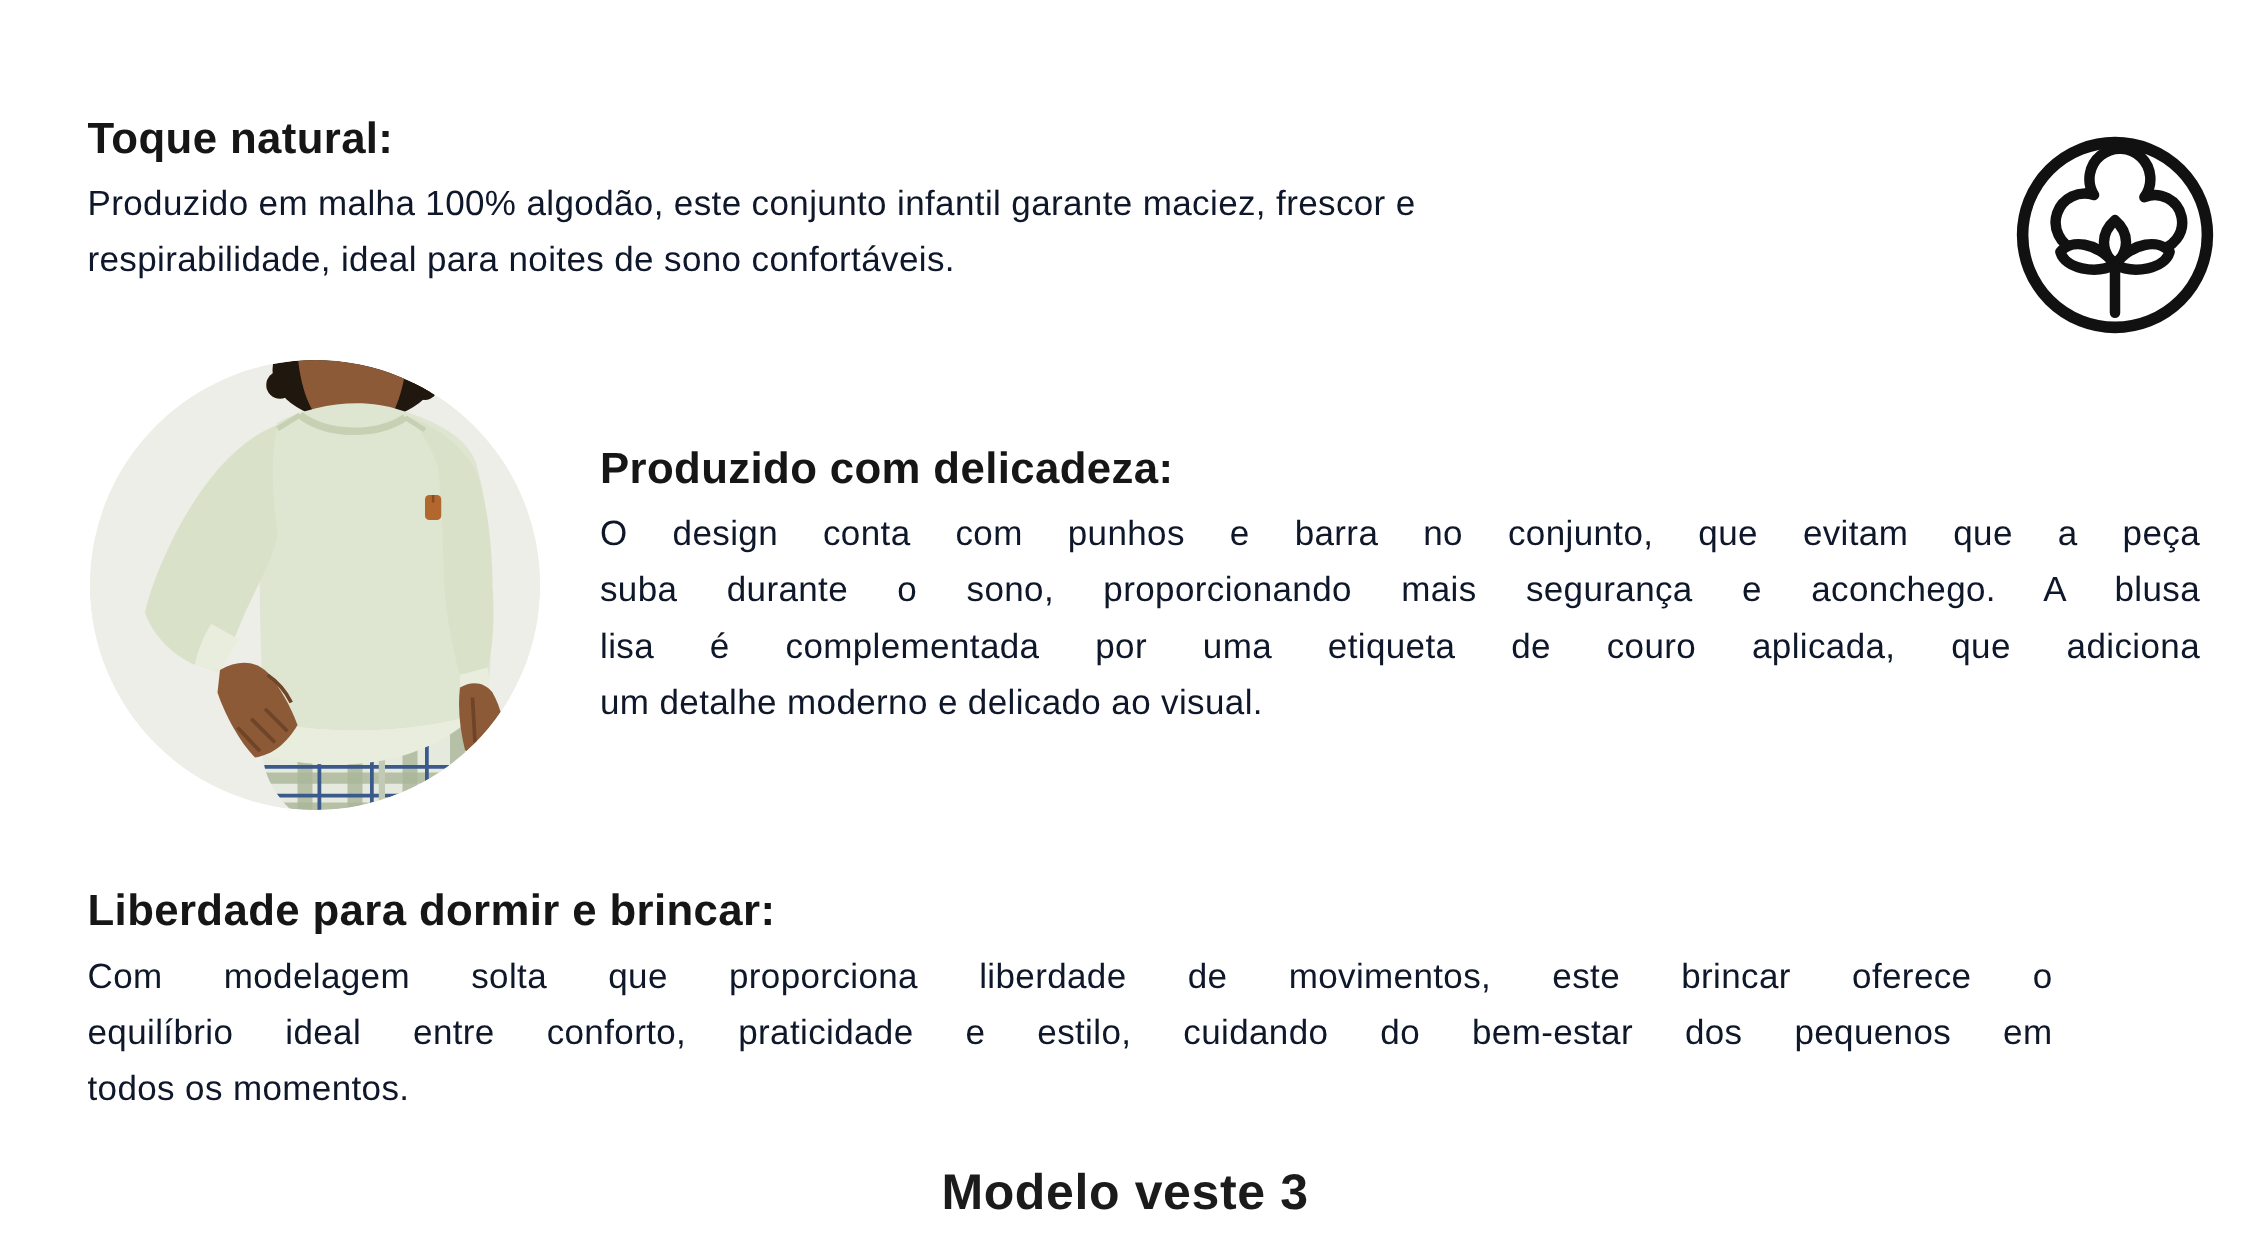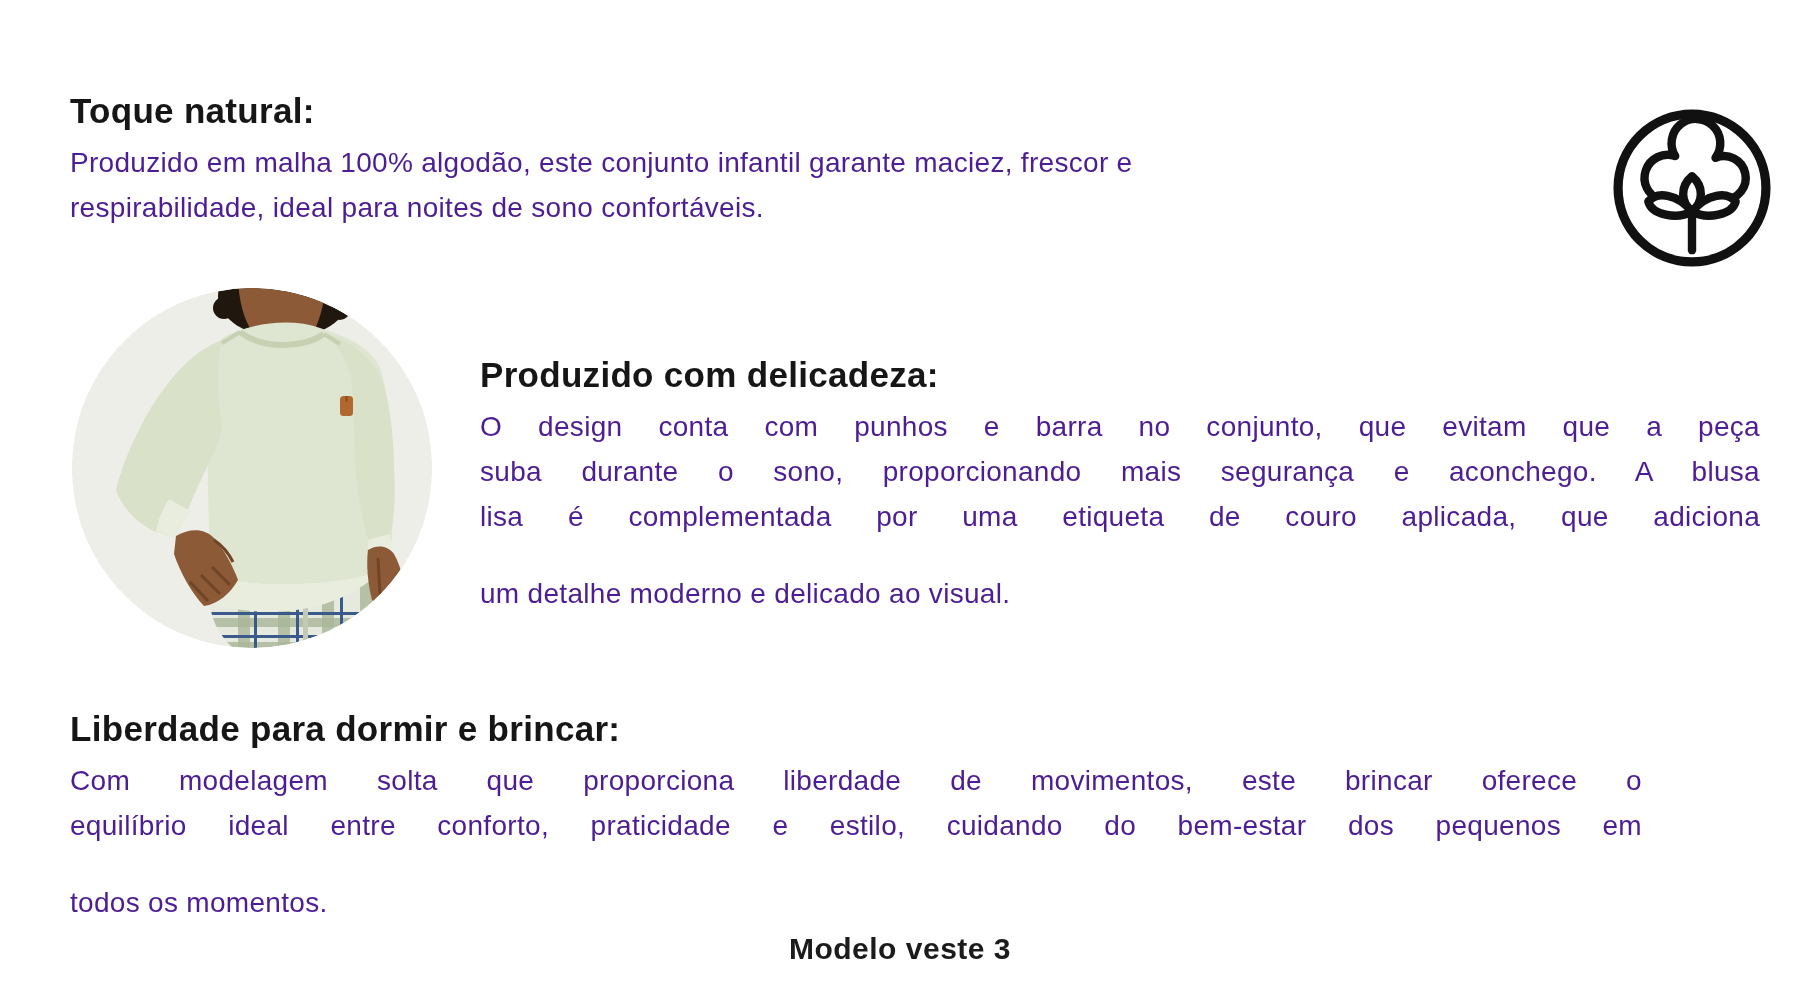--- a/index.html
+++ b/index.html
@@ -14,44 +14,44 @@
   .sec-heading{
     font-size:35px;
     font-weight:bold;
     color:#161616;
     line-height:45px;
     letter-spacing:0.3px;
   }
   .sec-body{margin-top:7px;}
   .line{
     font-size:28px;
-    color:#4c1d95;
+    color:#0f172a;
     line-height:45px;
     letter-spacing:0.3px;
     white-space:nowrap;
   }
   
   .just .line{white-space:normal;text-align:justify;text-align-last:justify;}
-  .just .line.last{text-align-last:left;margin-top:32px;}
+  .just .line.last{text-align-last:left;}
   #sec-toque{left:70px;top:88px;width:1240px;}
   #sec-aconchego{left:480px;top:352px;width:1280px;}
   #sec-liberdade{left:70px;top:706px;width:1572px;}
   #cotton-badge{
     position:absolute;left:1608px;top:104px;width:168px;height:168px;
   }
   #photo-circle{
     position:absolute;left:72px;top:288px;width:360px;height:360px;
     border-radius:50%;
     overflow:hidden;
     background:#edeee8;
   }
   #model-note{
     position:absolute;left:0;top:932px;width:1800px;
     text-align:center;
-    font-size:30px;
+    font-size:40px;
     font-weight:bold;
     letter-spacing:0.5px;
     color:#1b1b1b;
   }
 </style>
 </head>
 <body>
 
 <div class="page">
 

